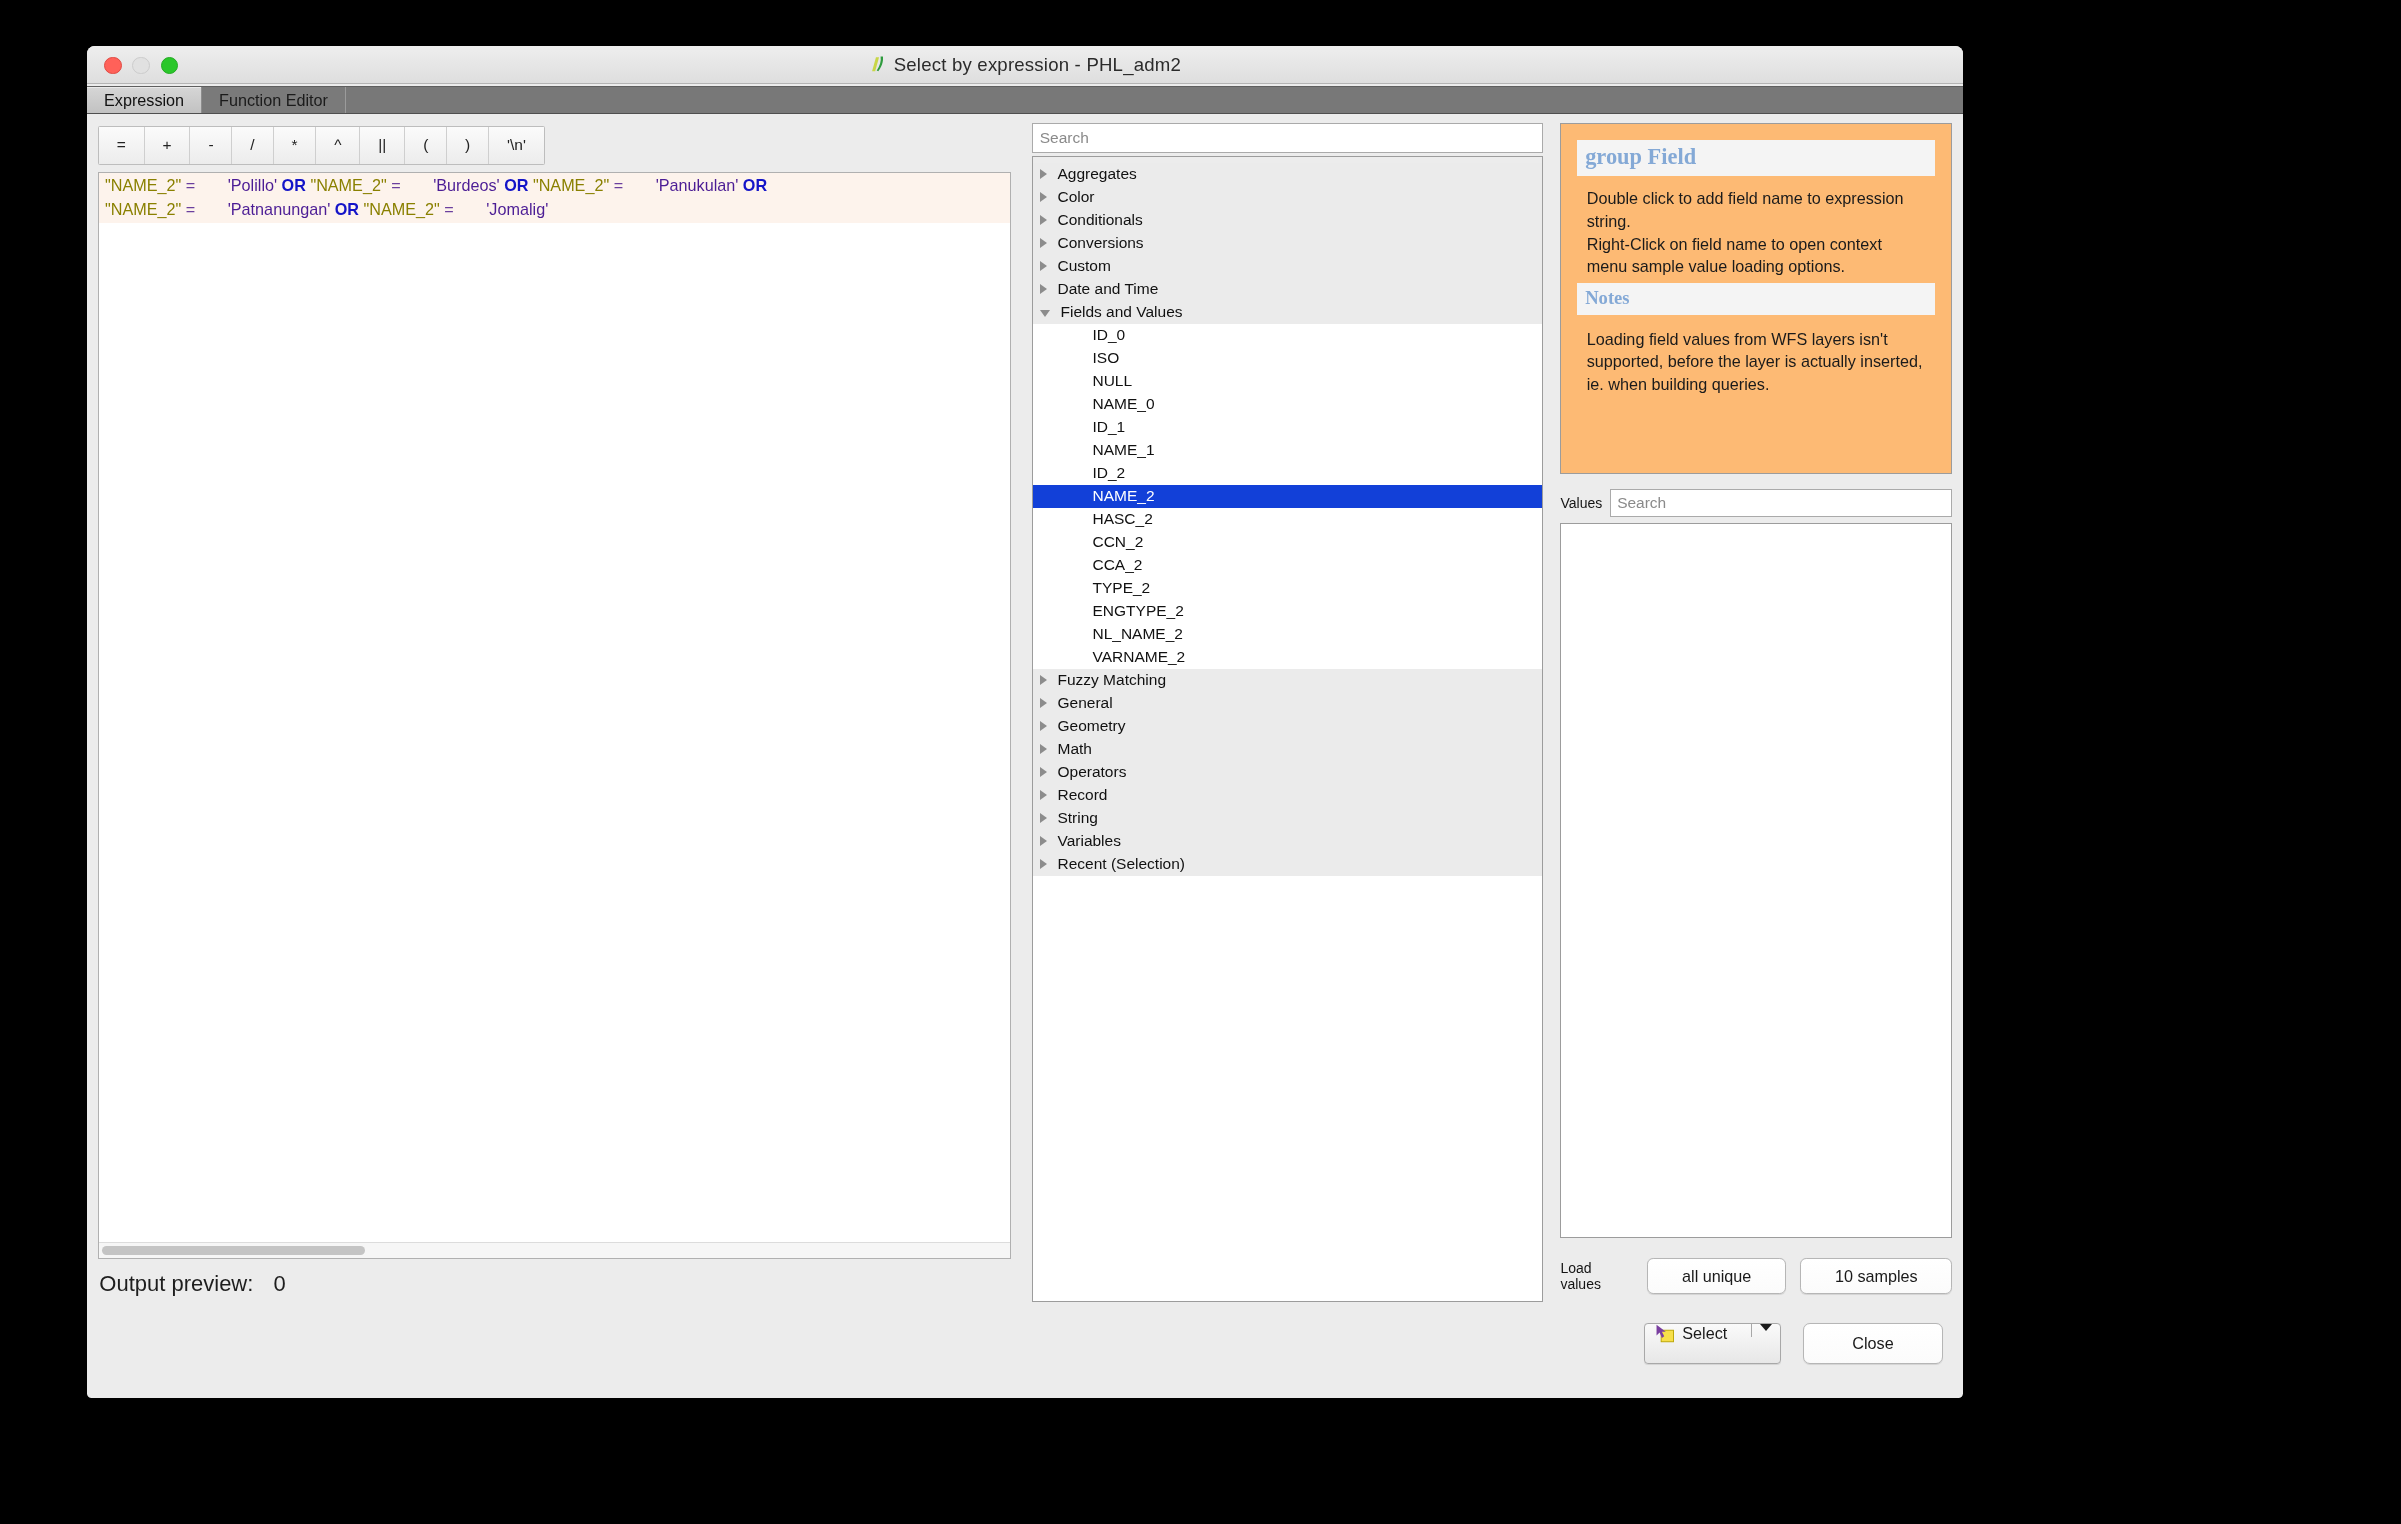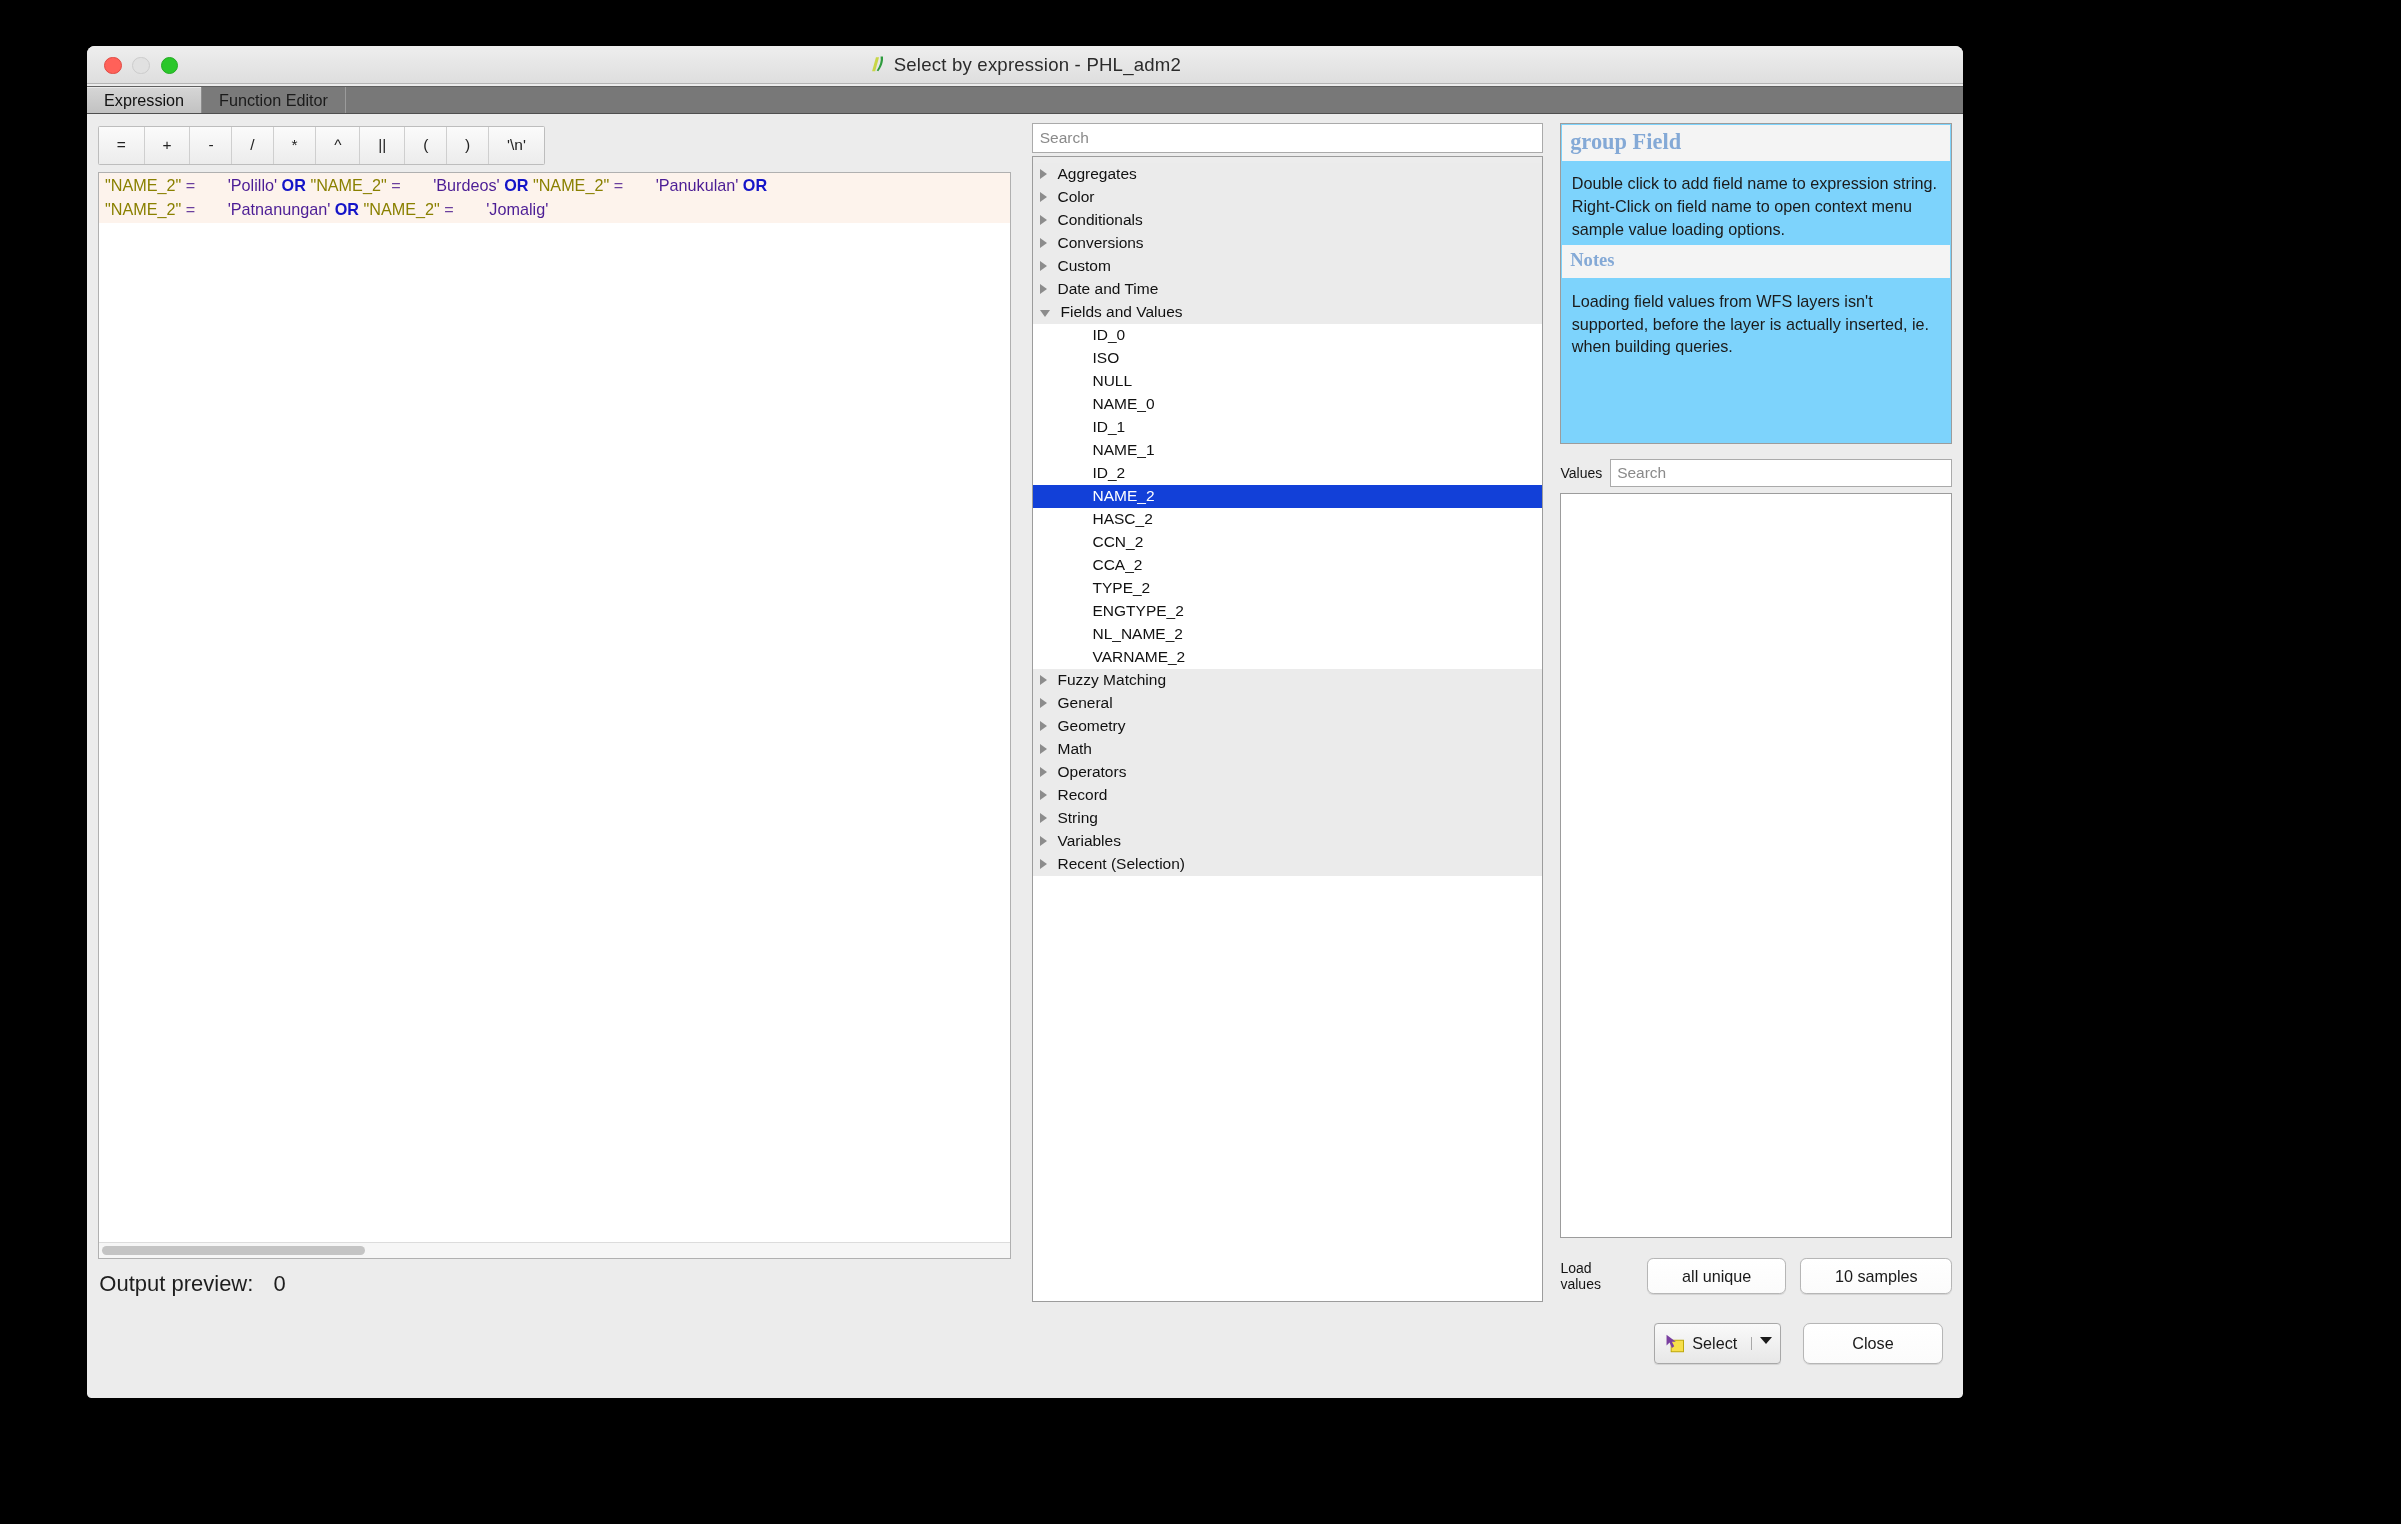--- a/index.html
+++ b/index.html
@@ -121,22 +121,22 @@
     border-left:7.7px solid #8c8c8c;border-top:5.4px solid transparent;border-bottom:5.4px solid transparent;
   }
   .arrow.open{
     border-left:5.4px solid transparent;border-right:5.4px solid transparent;
     border-top:7.7px solid #8c8c8c;border-bottom:none;margin-top:2.3px;
   }
   .tree-spacer{background:#ffffff;}
 
   
   .help-frame{
-    flex:0 0 317px;border:0.8px solid #9c9c9c;background:#7dd3fc;overflow:hidden;
-    padding:1px;
+    flex:0 0 317px;border:0.8px solid #9c9c9c;background:#fdba74;overflow:hidden;
+    padding:16px;
   }
   .help-h{
     font-family:"Liberation Serif",serif;font-size:22.4px;color:#84a9d6;
     background:#f4f4f4;padding:4.6px 7.7px 6.2px 7.7px;font-weight:bold;
   }
   .help-h.small{font-size:18.6px;}
   .help-p{font-size:16.2px;color:#1b1b1b;line-height:1.4;padding:10.8px 9.3px 4.6px 9.3px;}
   .help-p.notes{padding-top:12.4px;}
 
   .values-row{
@@ -164,24 +164,25 @@
   }
   .btn.w1{width:118px;}
   .btn.w2{width:132px;}
 
   
   .footer{
     flex:0 0 84px;display:flex;align-items:center;justify-content:flex-end;
     gap:21.7px;padding:0 20px 12.4px 0;
   }
   .splitbtn{
-    display:flex;align-items:center;height:39px;
+    display:flex;align-items:flex-start;height:39px;
     border:0.8px solid #a8a8a8;border-radius:3.9px;overflow:hidden;
     background:linear-gradient(to bottom,#fafafa,#e7e7e7);
     box-shadow:0 0.8px 0.8px rgba(0,0,0,.10);
+    gap:10px;
   }
   .splitbtn .main{
     display:flex;align-items:center;gap:7.7px;padding:0 14px 0 9.3px;
     font-size:16.2px;color:#1a1a1a;cursor:default;
   }
   .splitbtn .arrowpart{
     width:28px;display:flex;align-items:flex-end;justify-content:center;
     border-left:0.8px solid #a8a8a8;padding-bottom:6.2px;
   }
   .caret{width:0;height:0;border-left:6.2px solid transparent;border-right:6.2px solid transparent;border-top:7.7px solid #1a1a1a;}

